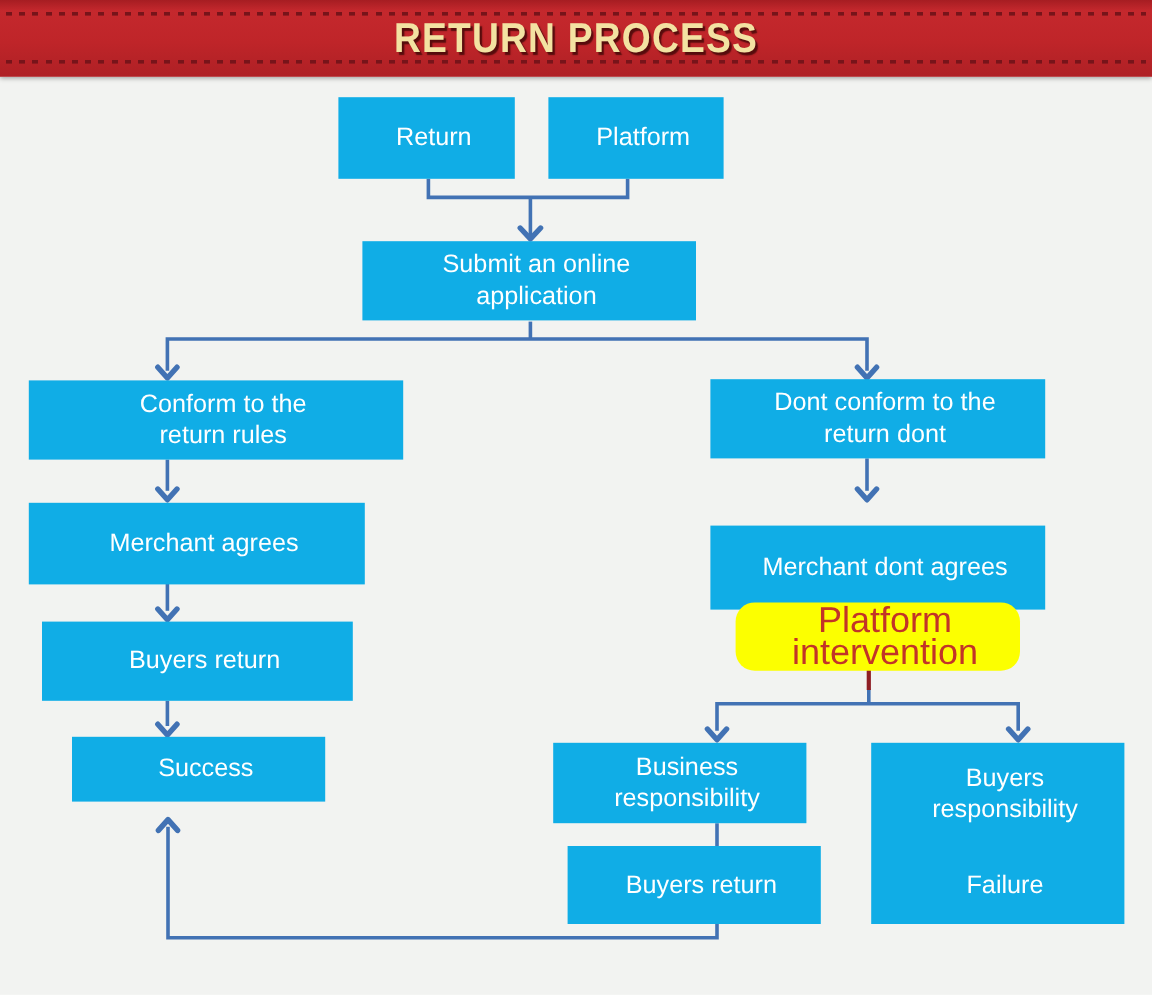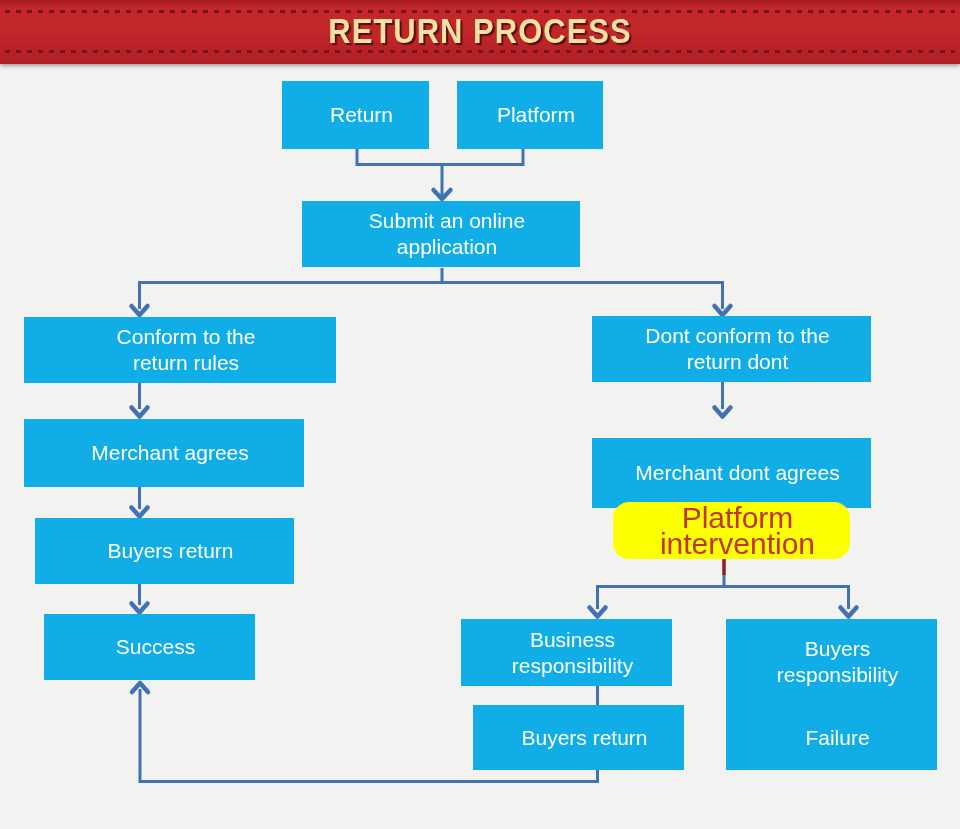--- a/index.html
+++ b/index.html
@@ -95,21 +95,21 @@
   </svg>
 
   <div class="node" style="left:282px;top:81px;width:135px;height:68px">Return</div>
   <div class="node" style="left:457px;top:81px;width:134px;height:68px">Platform</div>
   <div class="node" style="left:302px;top:201px;width:266px;height:66px">Submit an online
 application</div>
   <div class="node" style="left:24px;top:317px;width:300px;height:66px">Conform to the
 return rules</div>
   <div class="node" style="left:24px;top:419px;width:268px;height:68px">Merchant agrees</div>
   <div class="node" style="left:35px;top:518px;width:247px;height:66px">Buyers return</div>
-  <div class="node" style="left:44px;top:614px;width:199px;height:66px">Success</div>
+  <div class="node" style="left:60px;top:614px;width:199px;height:54px">Success</div>
   <div class="node" style="left:592px;top:316px;width:267px;height:66px">Dont conform to the
 return dont</div>
   <div class="node" style="left:592px;top:438px;width:267px;height:70px">Merchant dont agrees</div>
   <div class="node yellow" style="left:613px;top:502px;width:225px;height:57px">Platform
 intervention</div>
   <div class="node" style="left:461px;top:619px;width:199px;height:67px">Business
 responsibility</div>
   <div class="node" style="left:726px;top:619px;width:199px;height:86px">Buyers
 responsibility</div>
   <div class="node" style="left:473px;top:705px;width:199px;height:65px">Buyers return</div>

